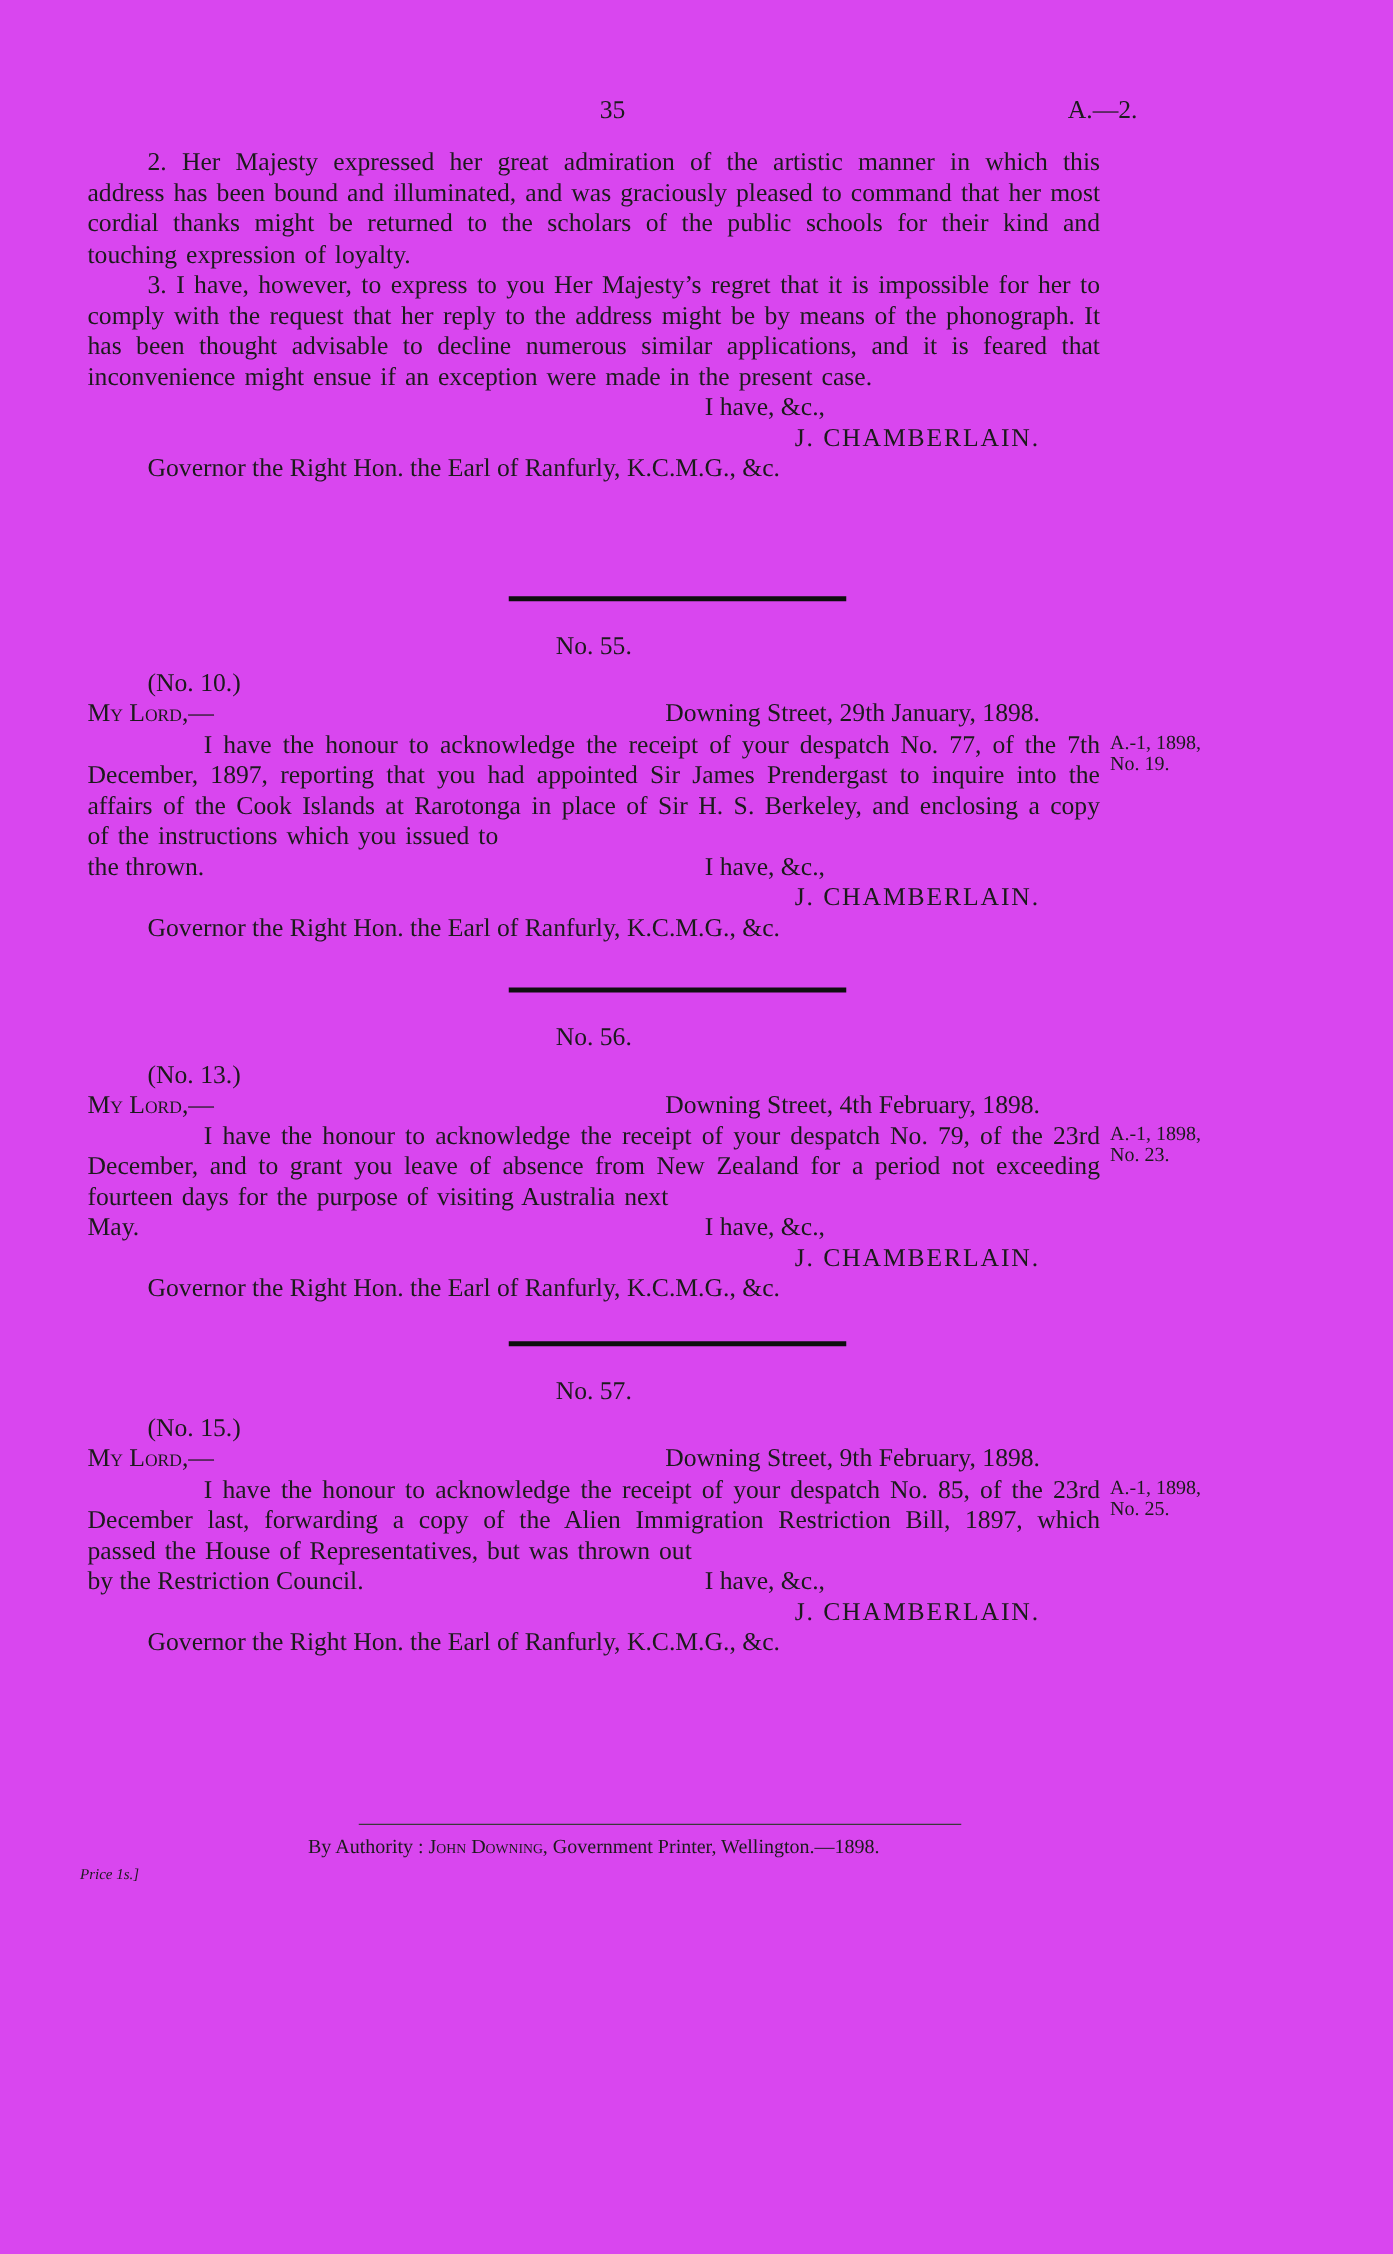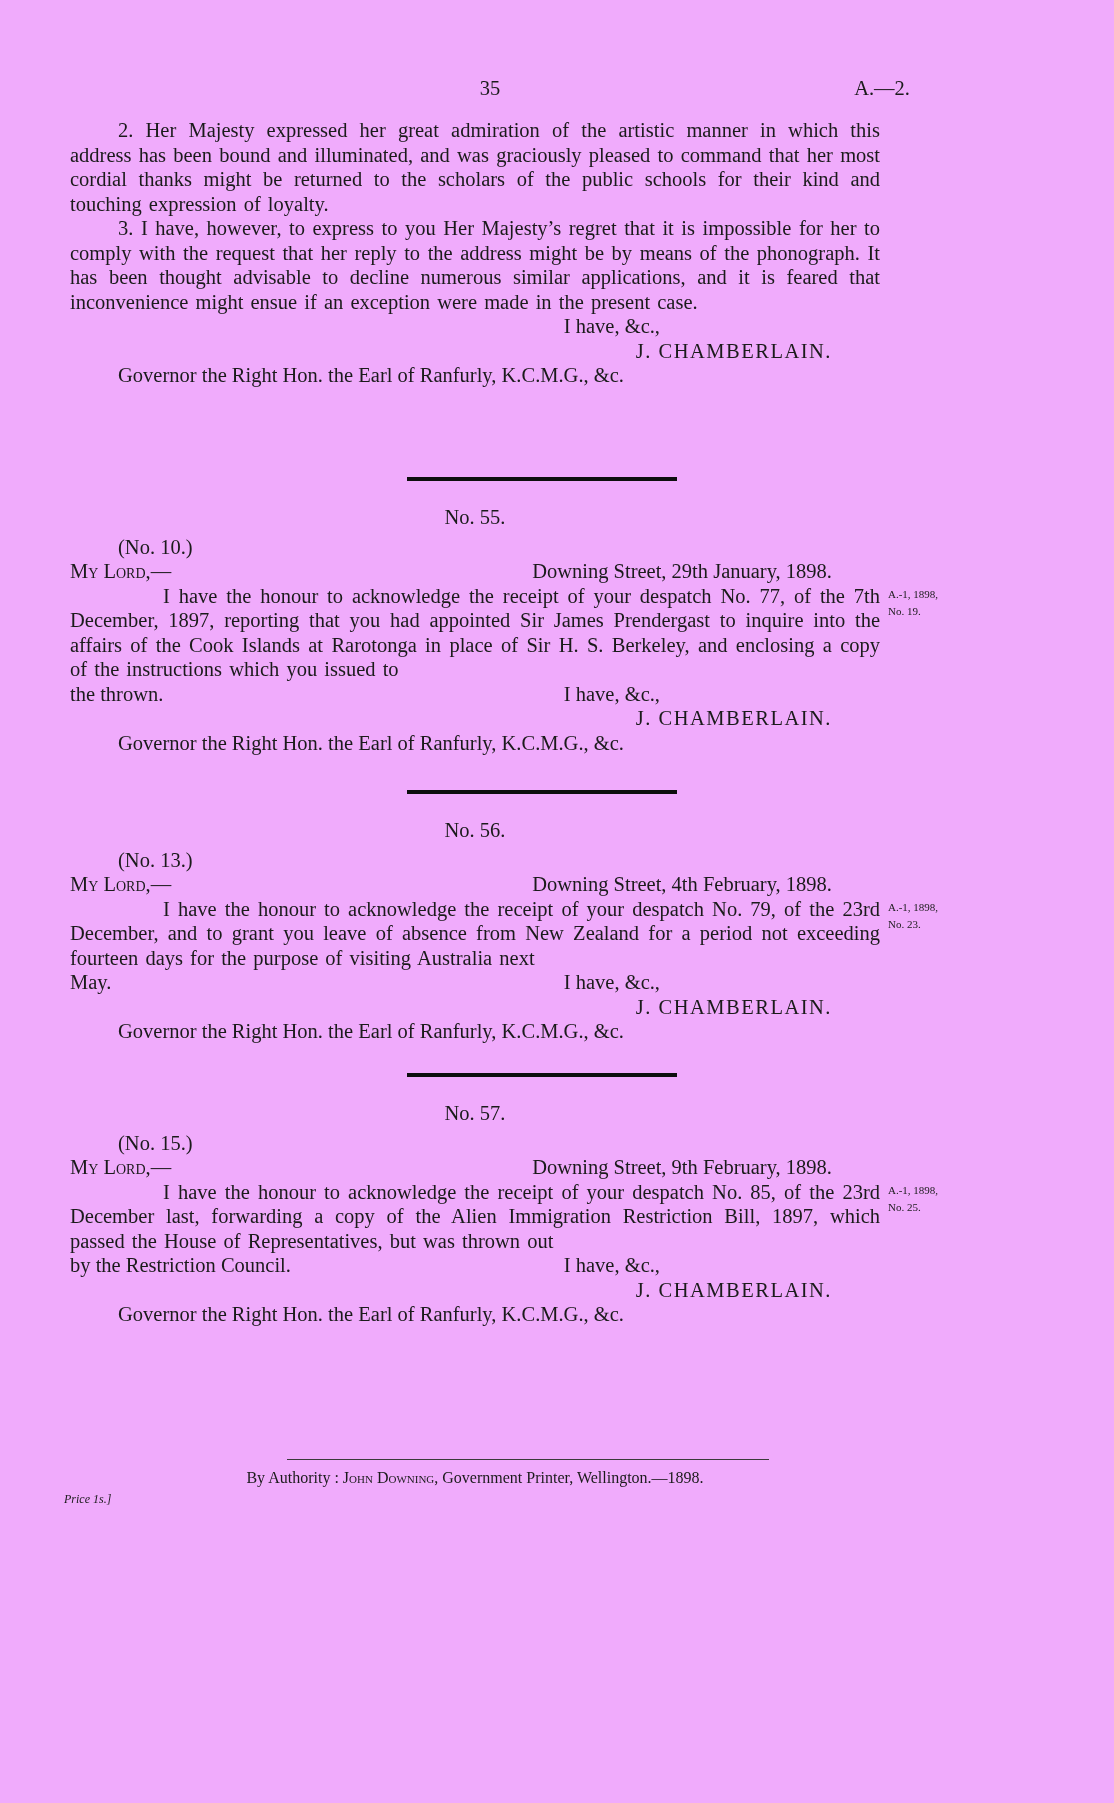--- a/index.html
+++ b/index.html
@@ -1,20 +1,20 @@
 <!DOCTYPE html>
 <html><head>
 <meta charset="utf-8">
 <style>
   html, body { margin:0; padding:0; background:#ffffff; }
   .page {
     position: relative;
     width: 1114px;
     height: 1803px;
-    background: #f0abfc;
+    background: #d946ef;
     color: #1b1b1b;
     font-family: "Liberation Serif", "DejaVu Serif", serif;
     font-size: 20.5px;
     line-height: 24.5px;
     overflow: hidden;
   }
   .header {
     position: absolute;
     top: 76px; left: 70px; right: 204px;
     text-align: center;
@@ -59,21 +59,21 @@
     padding-right: 48px;
     letter-spacing: 1.5px;
   }
   .addressee { margin-left: 48px; }
   .margin-note {
     position: absolute;
     left: 100%;
     margin-left: 8px;
     top: 2px;
     width: 130px;
-    font-size: 11px;
+    font-size: 16px;
     line-height: 17px;
     word-spacing: 0;
     white-space: nowrap;
   }
   .divider {
     position: absolute;
     left: 407px;
     width: 270px;
     height: 4px;
     background: #0e0e0e;

